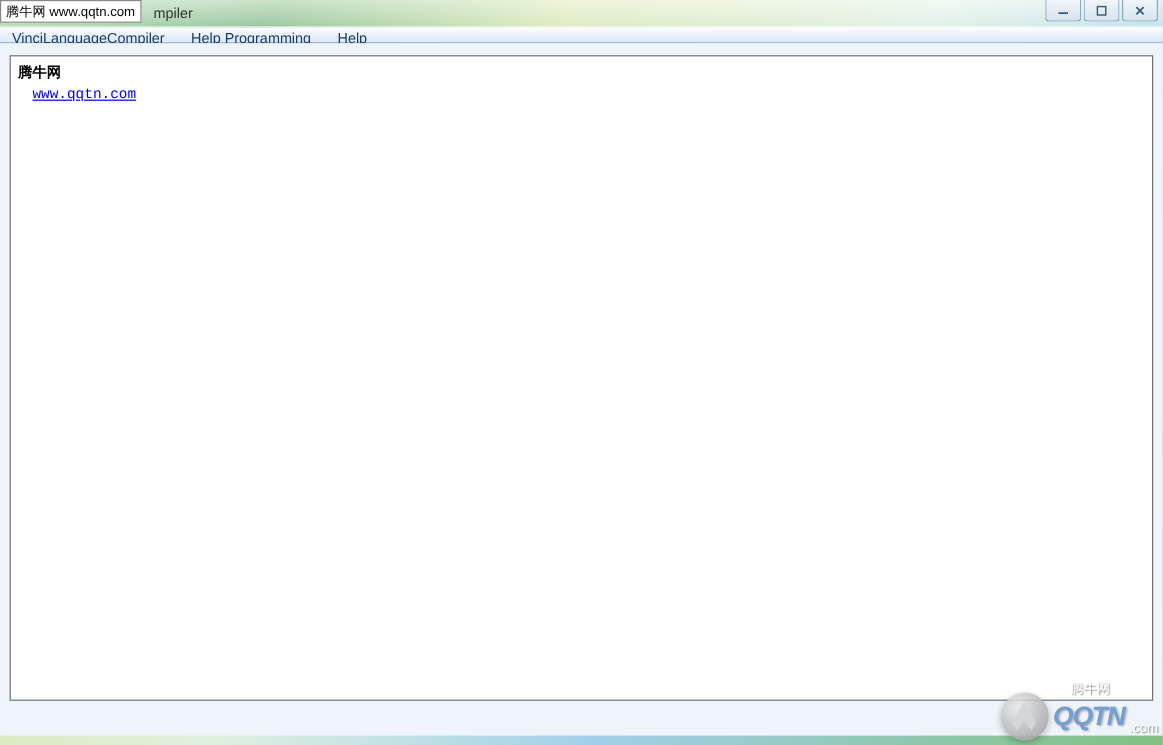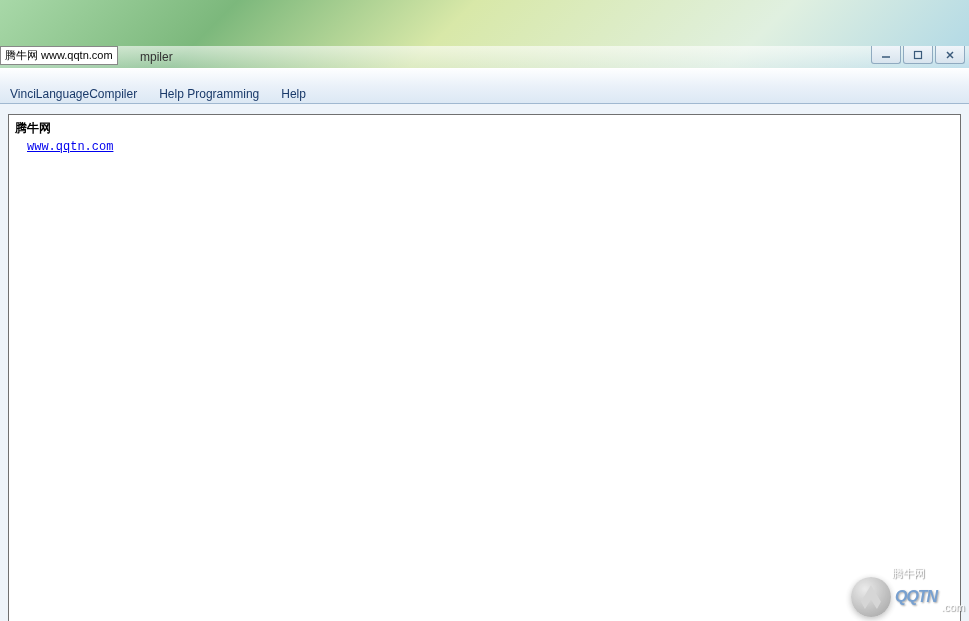--- a/index.html
+++ b/index.html
@@ -17,23 +17,22 @@
       top: 0;
       left: 0;
       width: 969px;
       height: 621px;
     }
     .titlebar {
       height: 22px;
       background: linear-gradient(180deg, rgba(255,255,255,0.6), rgba(230,240,250,0.3));
       display: flex;
       align-items: center;
-      padding-left: 20px;
-      position: relative;
-      margin-top: 46px;
+      padding-left: 8px;
+      position: relative;
     }
     .titlebar-overlay {
       position: absolute;
       left: 0;
       top: 0;
       background: #fff;
       border: 1px solid #888;
       padding: 1px 4px;
       font-size: 11px;
       font-family: Tahoma, sans-serif;
@@ -60,26 +59,26 @@
       border-radius: 0 0 3px 3px;
       display: flex;
       align-items: center;
       justify-content: center;
       font-size: 10px;
       color: #3a5a7a;
       cursor: pointer;
     }
     .win-btn svg { width: 10px; height: 10px; }
     .menubar {
-      height: 36px;
+      height: 14px;
       background: linear-gradient(180deg, #fdfeff 0%, #eaf1f9 50%, #dce8f4 100%);
       border-top: 1px solid #fff;
       border-bottom: 1px solid #a0b8d0;
       display: flex;
-      align-items: flex-end;
+      align-items: flex-start;
       padding-left: 6px;
       gap: 14px;
     }
     .menu-item {
       font-size: 12px;
       color: #1a3a6a;
       cursor: pointer;
       padding: 2px 4px;
     }
     .client-area {
@@ -134,21 +133,21 @@
       content: "";
       position: absolute;
       width: 20px;
       height: 24px;
       background: #d0d0d0;
       clip-path: polygon(50% 0%, 100% 70%, 80% 100%, 50% 60%, 20% 100%, 0% 70%);
     }
     .watermark-text {
       font-family: Arial, sans-serif;
       font-weight: bold;
-      font-size: 16px;
+      font-size: 22px;
       font-style: italic;
       color: #6090c8;
       text-shadow: 1px 1px 2px rgba(0,0,0,0.4);
       letter-spacing: -1px;
     }
     .watermark-sub {
       font-size: 11px;
       color: #fff;
       text-shadow: 1px 1px 1px rgba(0,0,0,0.5);
       align-self: flex-end;

